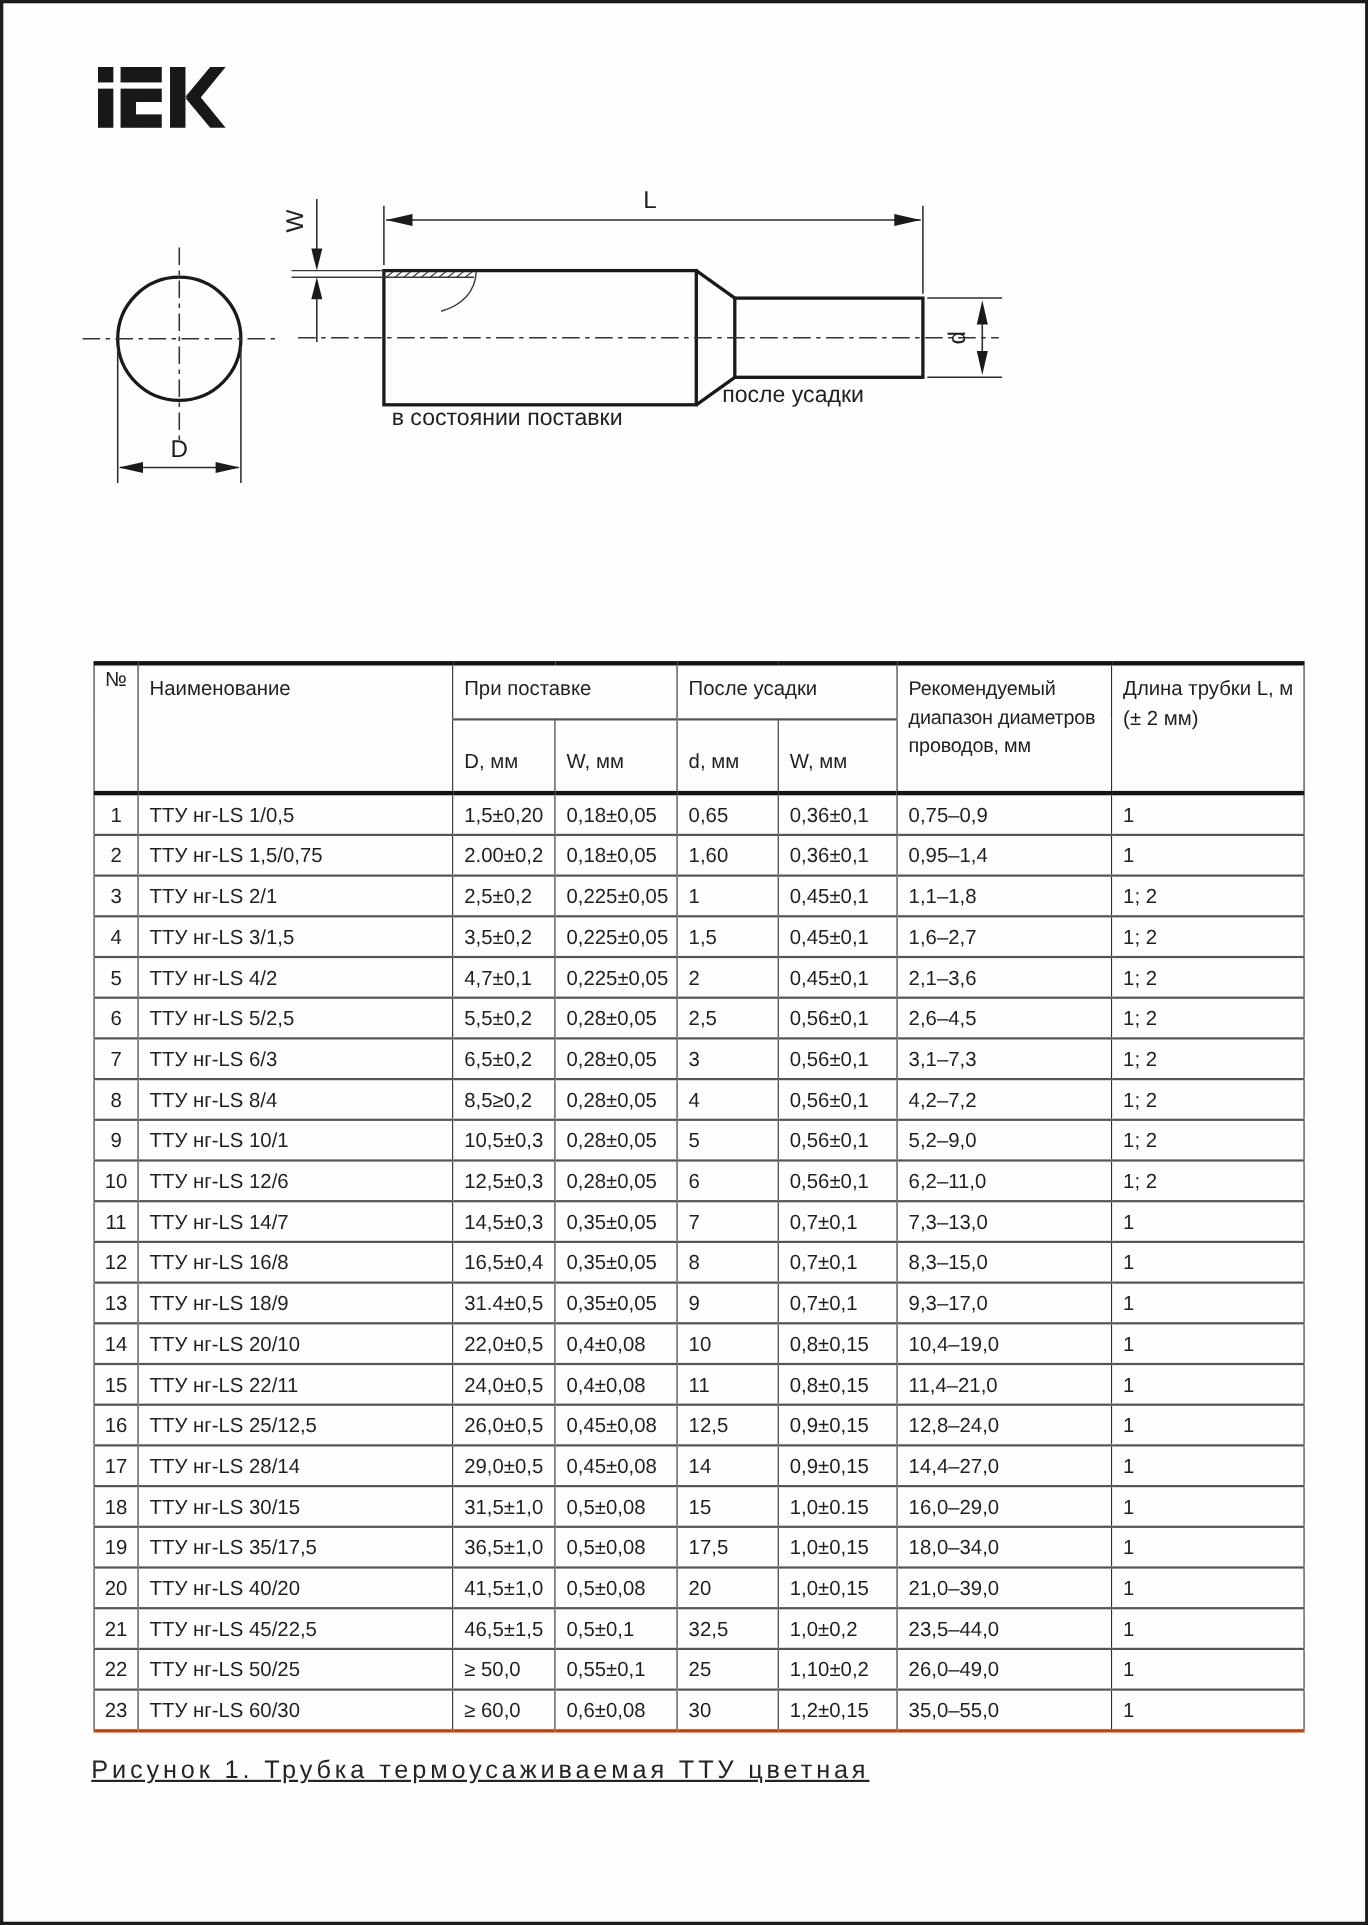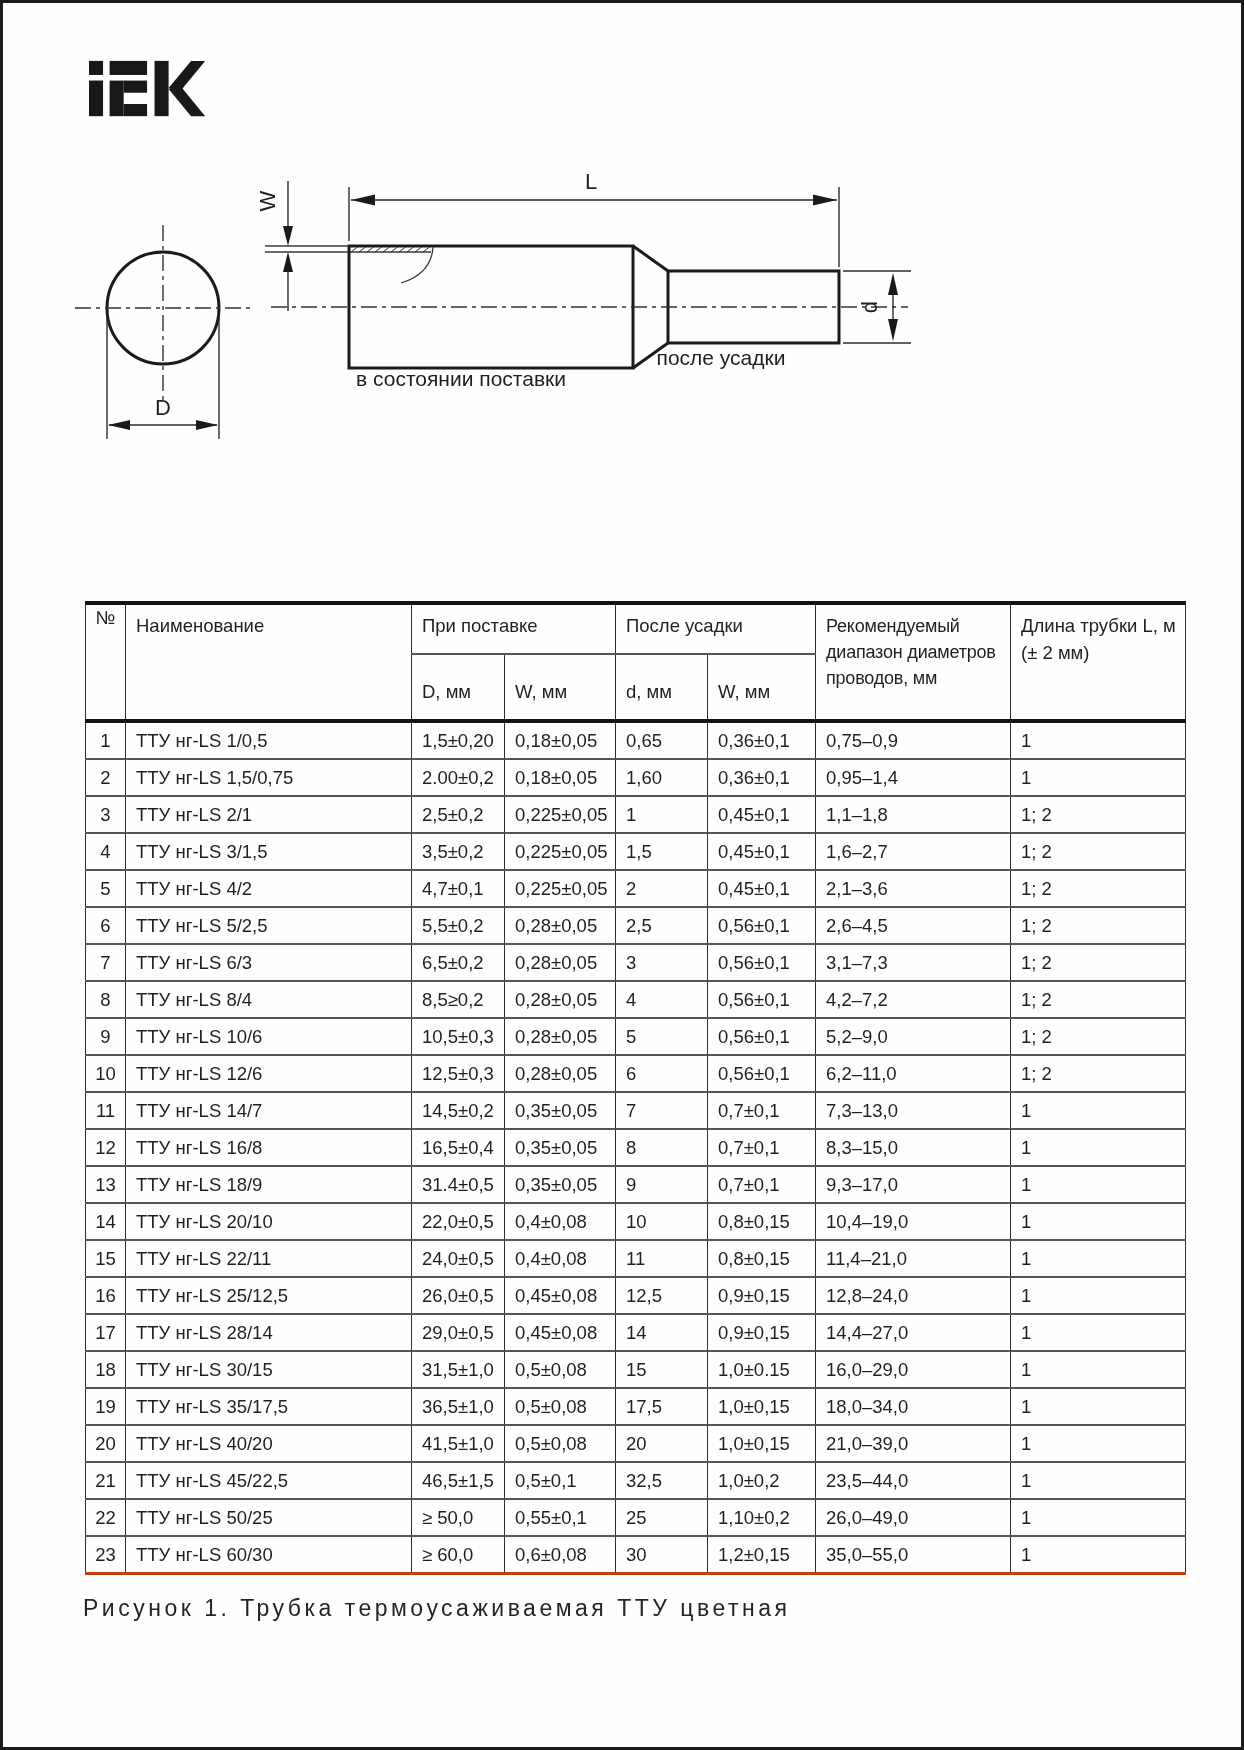--- a/index.html
+++ b/index.html
@@ -39,20 +39,21 @@
   .spec thead tr.sub-row th,
   .spec thead th.spans-both{border-bottom:4px solid #141414;}
   .spec tbody td{height:35px;vertical-align:middle;}
   .spec tbody tr:last-child td{border-bottom:3px solid #c2410c;}
   .spec .c-num{text-align:center;padding:0 2px;}
   .spec th.th-range{font-size:18px;letter-spacing:-0.2px;}
   .caption{
     position:absolute;left:80px;top:1592px;
     font-size:23px;letter-spacing:3.5px;color:#242424;
     white-space:nowrap;
+    text-decoration:underline;
   }
   .dline{stroke:#1a1a1a;stroke-width:3;fill:none;}
   .thin{stroke:#3a3a3a;stroke-width:1.3;fill:none;}
   .dim{stroke:#2c2c2c;stroke-width:1.4;fill:none;}
   .dash{stroke:#333;stroke-width:1.4;fill:none;stroke-dasharray:16 5 4 5;}
   .arr{fill:#1a1a1a;stroke:none;}
   .dlabel{font-family:"Liberation Sans",sans-serif;font-size:22px;fill:#1f1f1f;}
   .dtext{font-family:"Liberation Sans",sans-serif;font-size:21px;fill:#1f1f1f;}
   .lg{fill:#181818;}
 </style>
@@ -252,42 +253,42 @@
           <td>ТТУ нг-LS 8/4</td>
           <td>8,5≥0,2</td>
           <td>0,28±0,05</td>
           <td>4</td>
           <td>0,56±0,1</td>
           <td>4,2–7,2</td>
           <td>1; 2</td>
         </tr>
         <tr>
           <td class="c-num">9</td>
-          <td>ТТУ нг-LS 10/6</td>
+          <td>ТТУ нг-LS 10/1</td>
           <td>10,5±0,3</td>
           <td>0,28±0,05</td>
           <td>5</td>
           <td>0,56±0,1</td>
           <td>5,2–9,0</td>
           <td>1; 2</td>
         </tr>
         <tr>
           <td class="c-num">10</td>
           <td>ТТУ нг-LS 12/6</td>
           <td>12,5±0,3</td>
           <td>0,28±0,05</td>
           <td>6</td>
           <td>0,56±0,1</td>
           <td>6,2–11,0</td>
           <td>1; 2</td>
         </tr>
         <tr>
           <td class="c-num">11</td>
           <td>ТТУ нг-LS 14/7</td>
-          <td>14,5±0,2</td>
+          <td>14,5±0,3</td>
           <td>0,35±0,05</td>
           <td>7</td>
           <td>0,7±0,1</td>
           <td>7,3–13,0</td>
           <td>1</td>
         </tr>
         <tr>
           <td class="c-num">12</td>
           <td>ТТУ нг-LS 16/8</td>
           <td>16,5±0,4</td>

